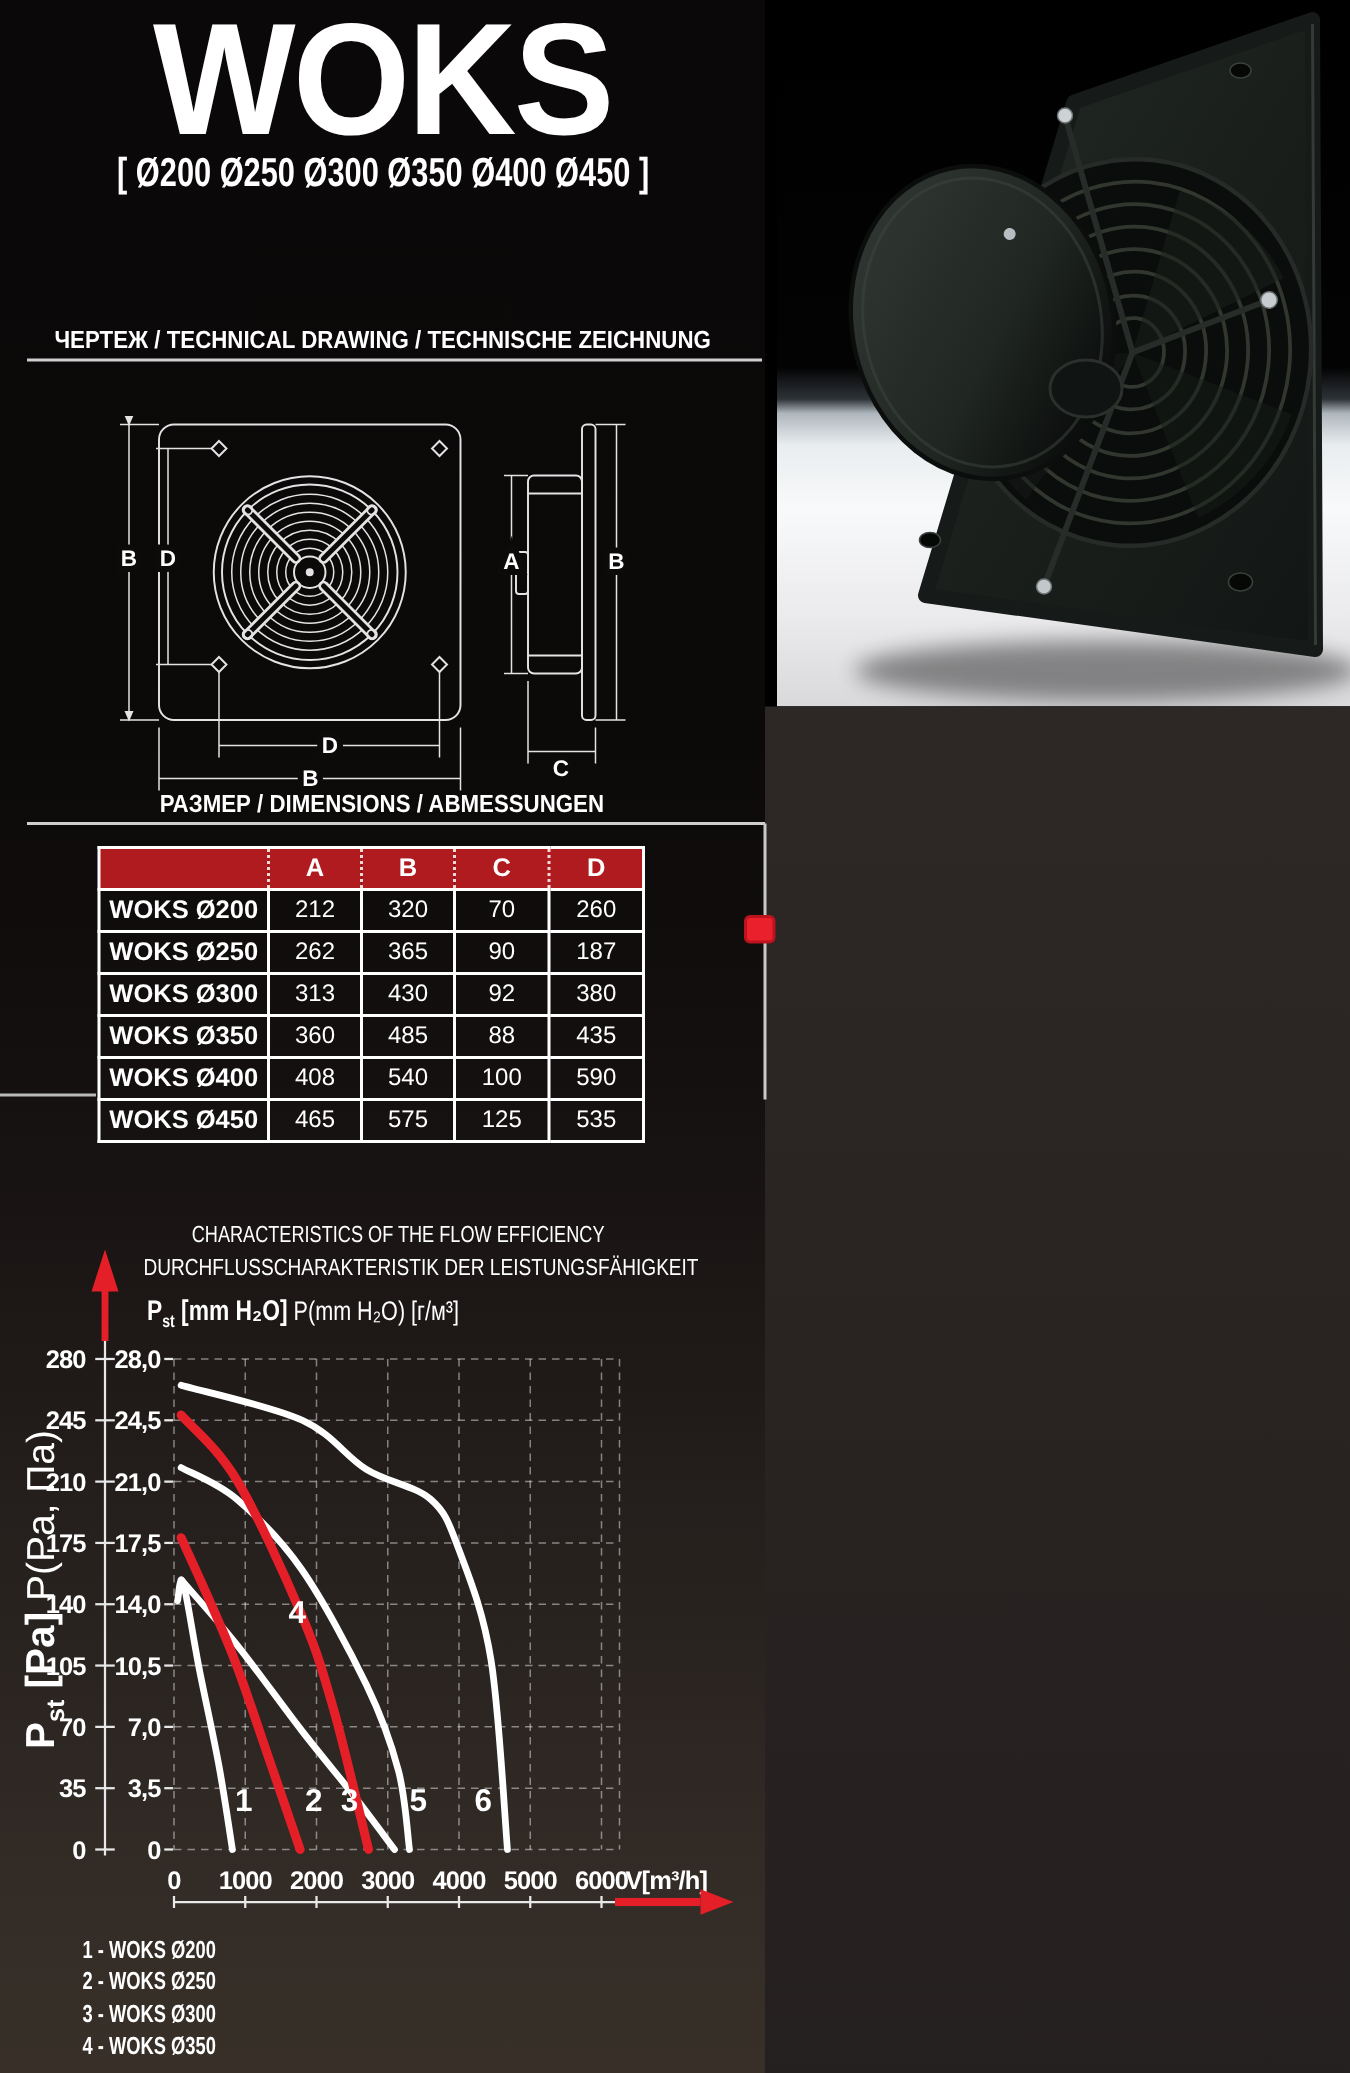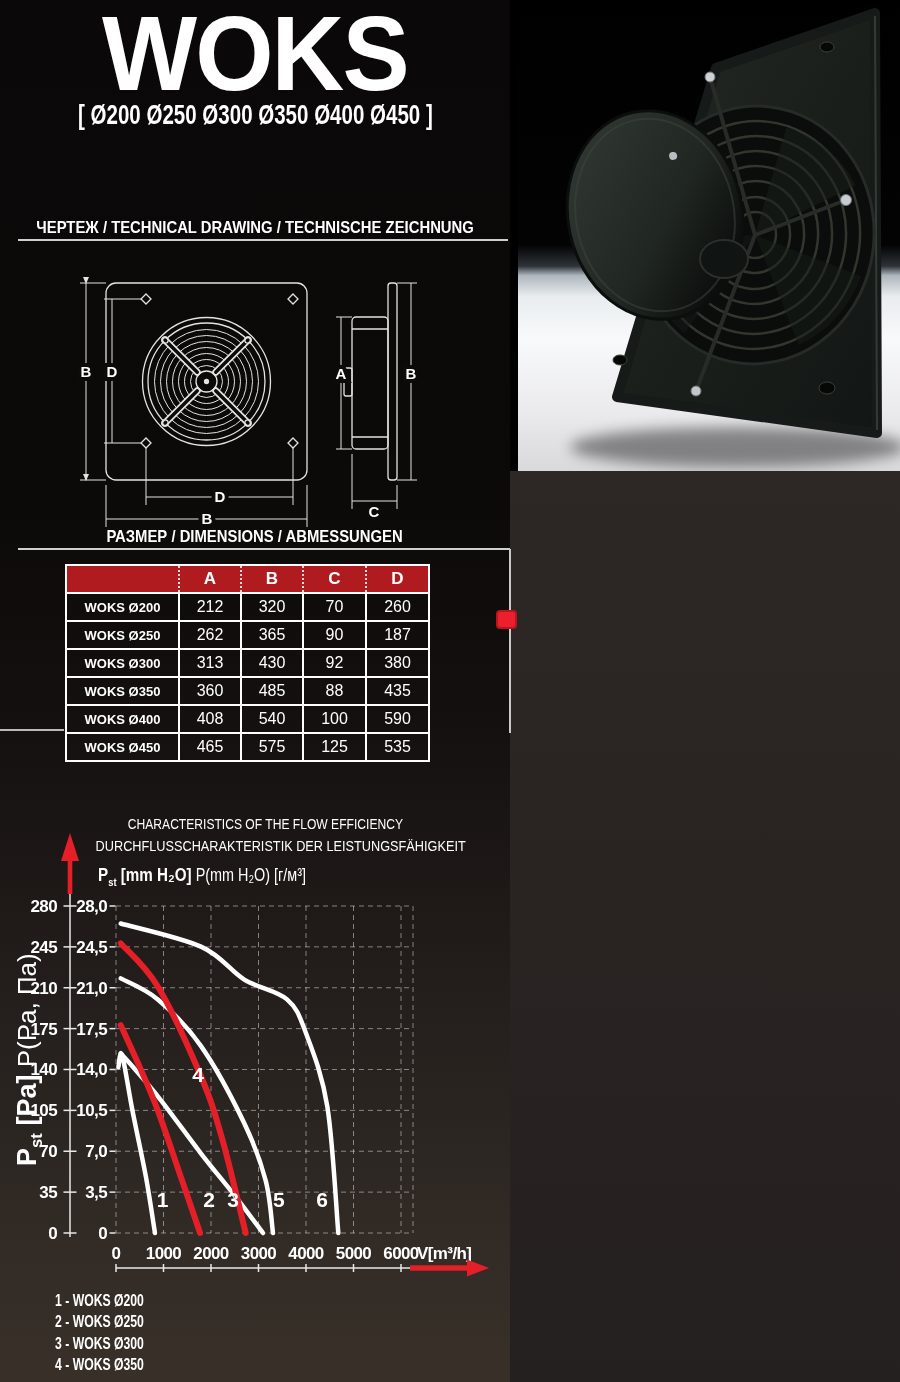--- a/index.html
+++ b/index.html
@@ -23,21 +23,21 @@
   .hr3{left:0;top:729px;width:64px;background:#b9b9b9;}
   .red-square{position:absolute;left:496px;top:610px;width:21px;height:19px;border-radius:4px;
         background:#ea212c;border:2px solid #bb141d;box-sizing:border-box;}
   
   .dims{position:absolute;left:65px;top:564px;border-collapse:collapse;}
   .dims th,.dims td{border:2px solid #fff;text-align:center;padding:0;color:#fff;}
   .dims thead th{background:#b01b1f;height:26px;font-size:17px;font-weight:700;
         border-left:2px dotted #f0d9d9;border-right:2px dotted #f0d9d9;}
   .dims thead th:first-child{border-left:2px solid #fff;}
   .dims thead th:last-child{border-right:2px solid #fff;}
-  .dims tbody th{font-weight:700;font-size:13px;height:26px;background:transparent;}
+  .dims tbody th{font-weight:700;font-size:17px;height:26px;background:transparent;}
   .dims tbody td{font-weight:400;font-size:16px;}
   
   .ct{position:absolute;left:55px;width:420px;text-align:center;white-space:nowrap;}
   .ct1{top:791px;font-weight:700;font-size:17px;}
   .ct2{top:815px;font-weight:400;font-size:15.5px;}
   .ct3{top:837px;font-weight:400;font-size:15.5px;}
   .mm-label{position:absolute;left:98px;top:864px;white-space:nowrap;font-size:18px;}
   .mm-label b{font-size:19px;}
   .pa-label{position:absolute;left:12px;top:1166px;transform-origin:0 0;transform:rotate(-90deg);
         white-space:nowrap;font-size:26px;}

